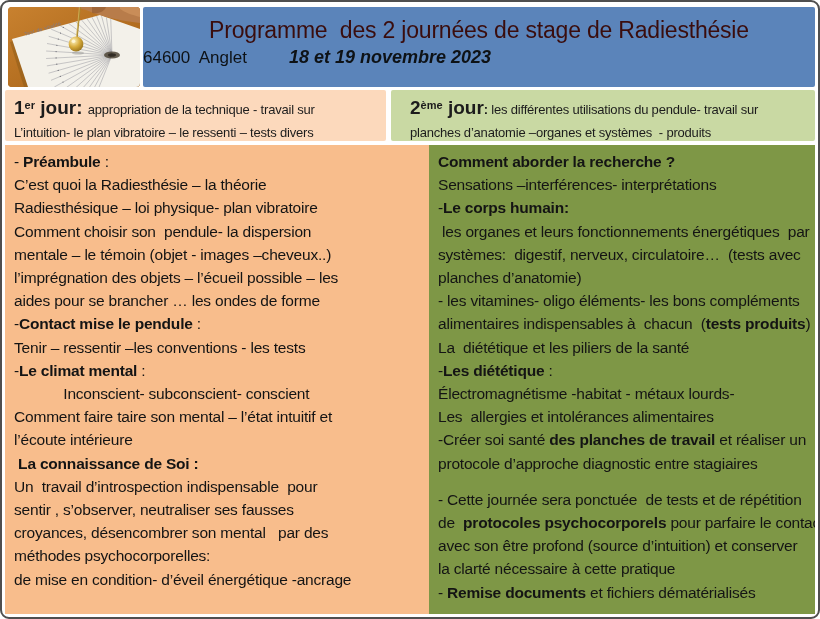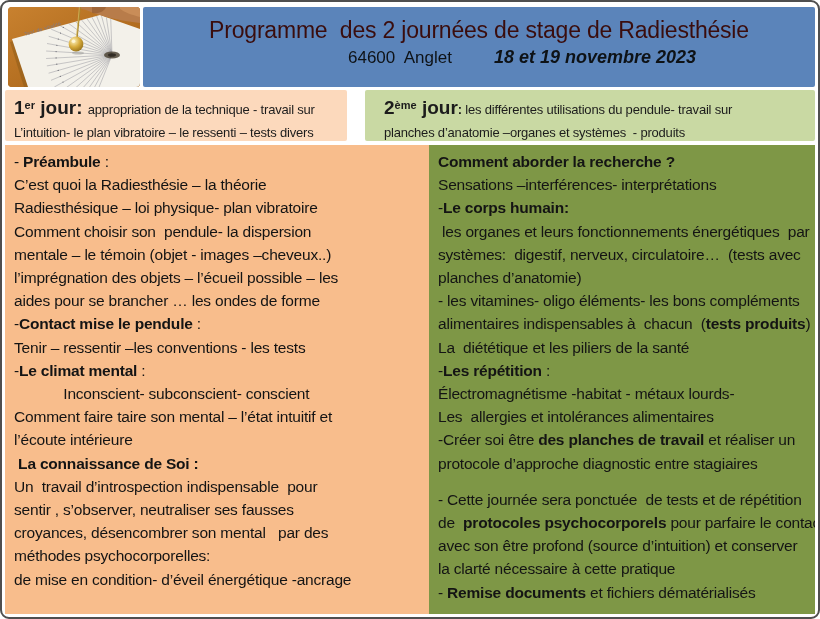--- a/index.html
+++ b/index.html
@@ -13,28 +13,28 @@
   
   .top-row{display:flex;height:80px;margin:2px 0 0 3px;flex:none;}
   .photo{width:132px;height:80px;border-radius:4px;overflow:hidden;flex:none;background:#b06a1c;}
   .photo svg{display:block;width:100%;height:100%;}
   .banner{flex:1;margin-left:3px;background:var(--banner-blue);border-radius:2px;min-width:0;}
   .title{
     text-align:center;font-size:23px;font-weight:normal;line-height:26px;
     margin-top:10px;white-space:pre;letter-spacing:-0.2px;color:var(--title-text);
   }
   .subtitle{
-    display:flex;gap:42px;padding-left:205px;margin-top:4px;
+    display:flex;gap:42px;margin-top:4px;
     font-size:17px;color:#0e1216;align-items:baseline;white-space:pre;
   }
   .subtitle .date{font-weight:bold;font-style:italic;font-size:18px;}
   
   .bands-row{display:flex;margin-top:3px;height:51px;flex:none;}
   .band{box-sizing:border-box;padding:3px 9px;color:#1c1c1c;border-radius:2px;overflow:hidden;}
-  .band-left{width:342px;margin-right:18px;background:var(--left-band-bg);}
+  .band-left{width:381px;margin-right:5px;background:var(--left-band-bg);}
   .band-right{flex:1;background:var(--right-band-bg);padding-left:19px;}
   .band .line{white-space:pre;line-height:22px;font-size:13px;letter-spacing:-0.2px;}
   .band .line:first-child{line-height:25px;}
   .band .big{font-size:19px;font-weight:bold;letter-spacing:0;}
   .band .sup{font-size:11px;font-weight:bold;vertical-align:super;letter-spacing:0;}
   
   .body-row{display:flex;flex:1;margin-top:4px;min-height:0;}
   .col{box-sizing:border-box;padding:5px 9px;color:#141414;overflow:hidden;}
   .col-left{width:424px;background:var(--left-body-bg);}
   .col-right{flex:1;background:var(--right-body-bg);}
@@ -186,24 +186,24 @@
     <div class="col col-right">
         <div class="line"><span class="b">Comment aborder la recherche ?</span></div>
         <div class="line"><span>Sensations –interférences- interprétations</span></div>
         <div class="line"><span>-</span><span class="b">Le corps humain:</span></div>
         <div class="line"><span> les organes et leurs fonctionnements énergétiques  par</span></div>
         <div class="line"><span>systèmes:  digestif, nerveux, circulatoire…  (tests avec</span></div>
         <div class="line"><span>planches d’anatomie)</span></div>
         <div class="line"><span>- les vitamines- oligo éléments- les bons compléments</span></div>
         <div class="line"><span>alimentaires indispensables à  chacun  (</span><span class="b">tests produits</span><span>)</span></div>
         <div class="line"><span>La  diététique et les piliers de la santé</span></div>
-        <div class="line"><span>-</span><span class="b">Les répétition</span><span> :</span></div>
+        <div class="line"><span>-</span><span class="b">Les diététique</span><span> :</span></div>
         <div class="line"><span>Électromagnétisme -habitat - métaux lourds-</span></div>
         <div class="line"><span>Les  allergies et intolérances alimentaires</span></div>
-        <div class="line"><span>-Créer soi être </span><span class="b">des planches de travail</span><span> et réaliser un</span></div>
+        <div class="line"><span>-Créer soi santé </span><span class="b">des planches de travail</span><span> et réaliser un</span></div>
         <div class="line"><span>protocole d’approche diagnostic entre stagiaires</span></div>
         <div class="line spacer">&nbsp;</div>
         <div class="line"><span>- Cette journée sera ponctuée  de tests et de répétition</span></div>
         <div class="line"><span>de  </span><span class="b">protocoles psychocorporels</span><span> pour parfaire le contact</span></div>
         <div class="line"><span>avec son être profond (source d’intuition) et conserver</span></div>
         <div class="line"><span>la clarté nécessaire à cette pratique</span></div>
         <div class="line"><span>- </span><span class="b">Remise documents</span><span> et fichiers dématérialisés</span></div>
       </div>
   </div>
 

